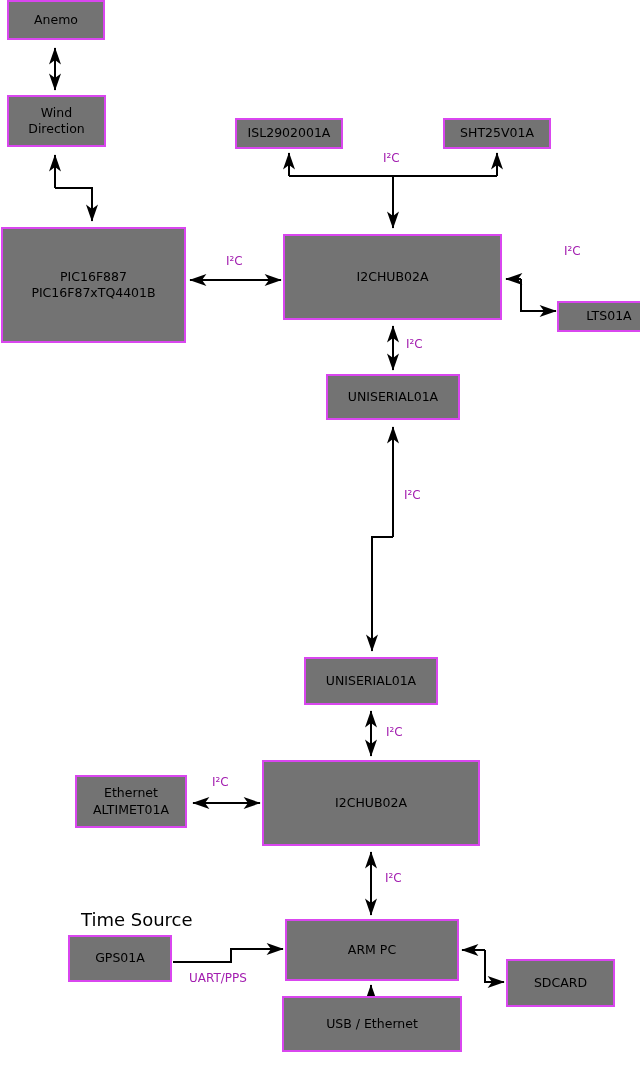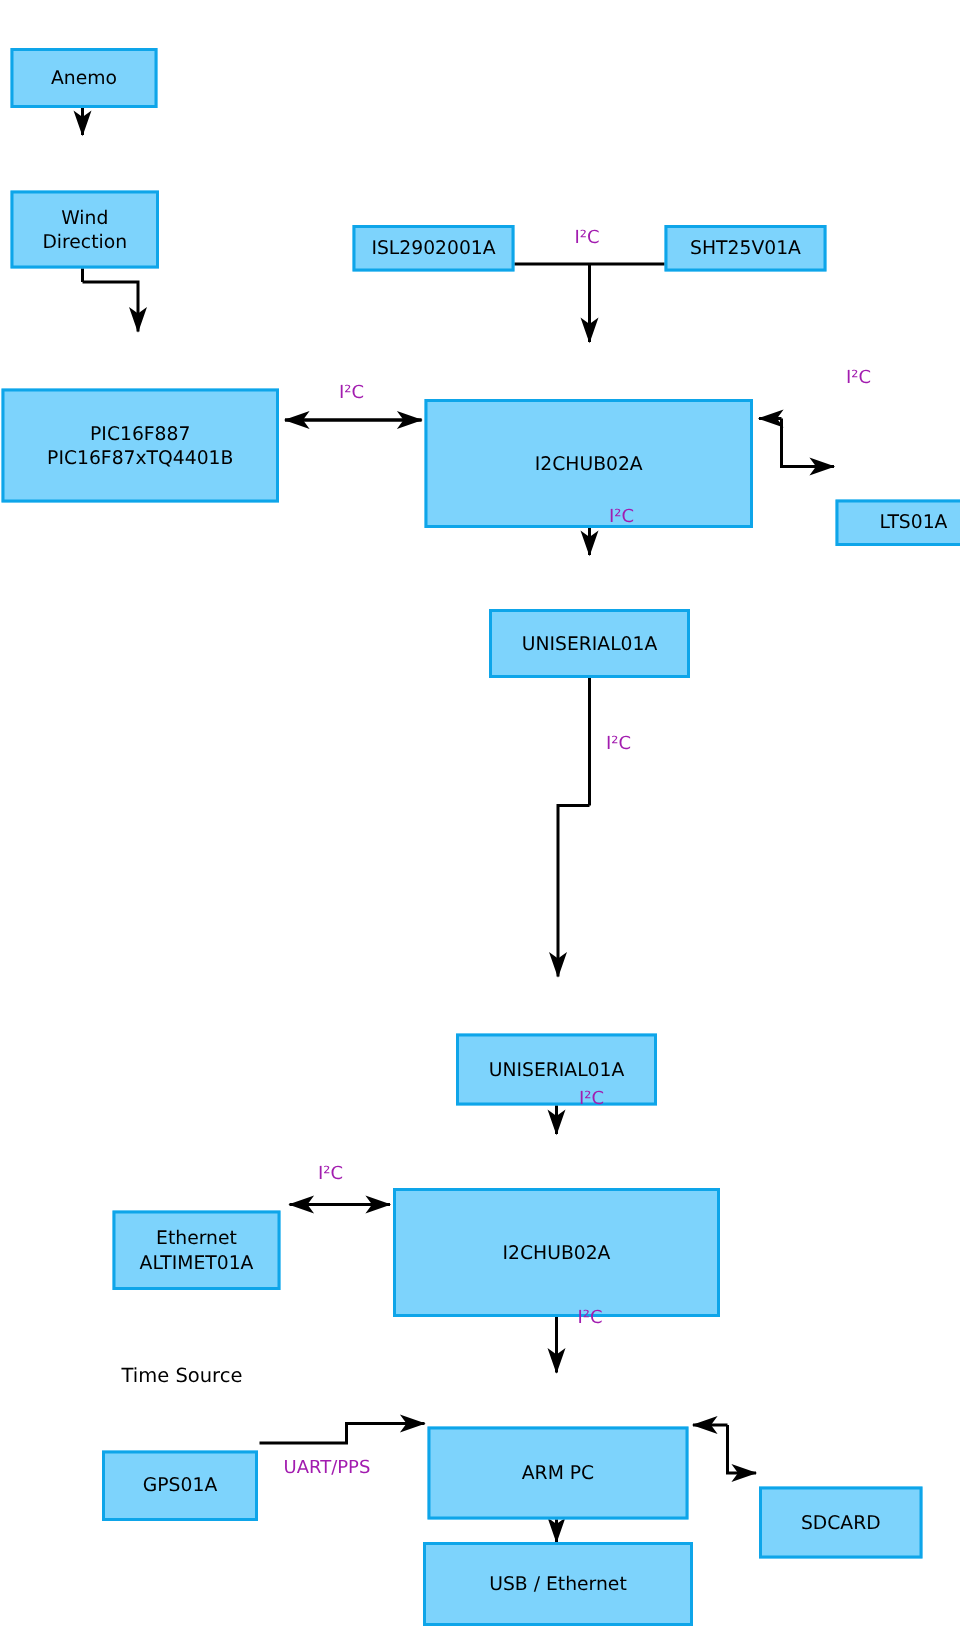--- a/index.html
+++ b/index.html
@@ -19,49 +19,48 @@
   #wires {
     position: absolute;
     left: 0;
     top: 0;
     width: 640px;
     height: 1089px;
   }
   .node {
     position: absolute;
     box-sizing: border-box;
-    border: 2px solid #0ea5e9;
-    background: #7dd3fc;
+    border: 2px solid #d946ef;
+    background: #737373;
     display: flex;
     align-items: center;
     justify-content: center;
     text-align: center;
     color: #000000;
     font-size: 12.5px;
     line-height: 1.30;
     z-index: 3;
-    margin-top: 32px;
   }
   .node .txt {
     white-space: pre-line;
     padding: 0 4px;
   }
   .edge-label {
     position: absolute;
     color: #a21caf;
     font-size: 12px;
     line-height: 1;
     white-space: nowrap;
     z-index: 4;
     background: transparent;
   }
   .free-label {
     position: absolute;
     color: #000000;
-    font-size: 13px;
+    font-size: 18px;
     line-height: 1;
     white-space: nowrap;
     z-index: 4;
   }
 </style>
 </head>
 <body>
 
 <div id="diagram">
 
@@ -118,21 +117,21 @@
 
   <div class="node" style="left:7px; top:0px; width:98px; height:40px;">
     <span class="txt">Anemo</span>
   </div>
 
   <div class="node" style="left:7px; top:95px; width:99px; height:52px;">
     <span class="txt">Wind
 Direction</span>
   </div>
 
-  <div class="node" style="left:1px; top:227px; width:185px; height:76px;">
+  <div class="node" style="left:1px; top:227px; width:185px; height:116px;">
     <span class="txt">PIC16F887
 PIC16F87xTQ4401B</span>
   </div>
 
   <div class="node" style="left:235px; top:118px; width:108px; height:31px;text-align:center;">
     <span class="txt">ISL2902001A</span>
   </div>
 
   <div class="node" style="left:443px; top:118px; width:108px; height:31px;">
     <span class="txt">SHT25V01A</span>

